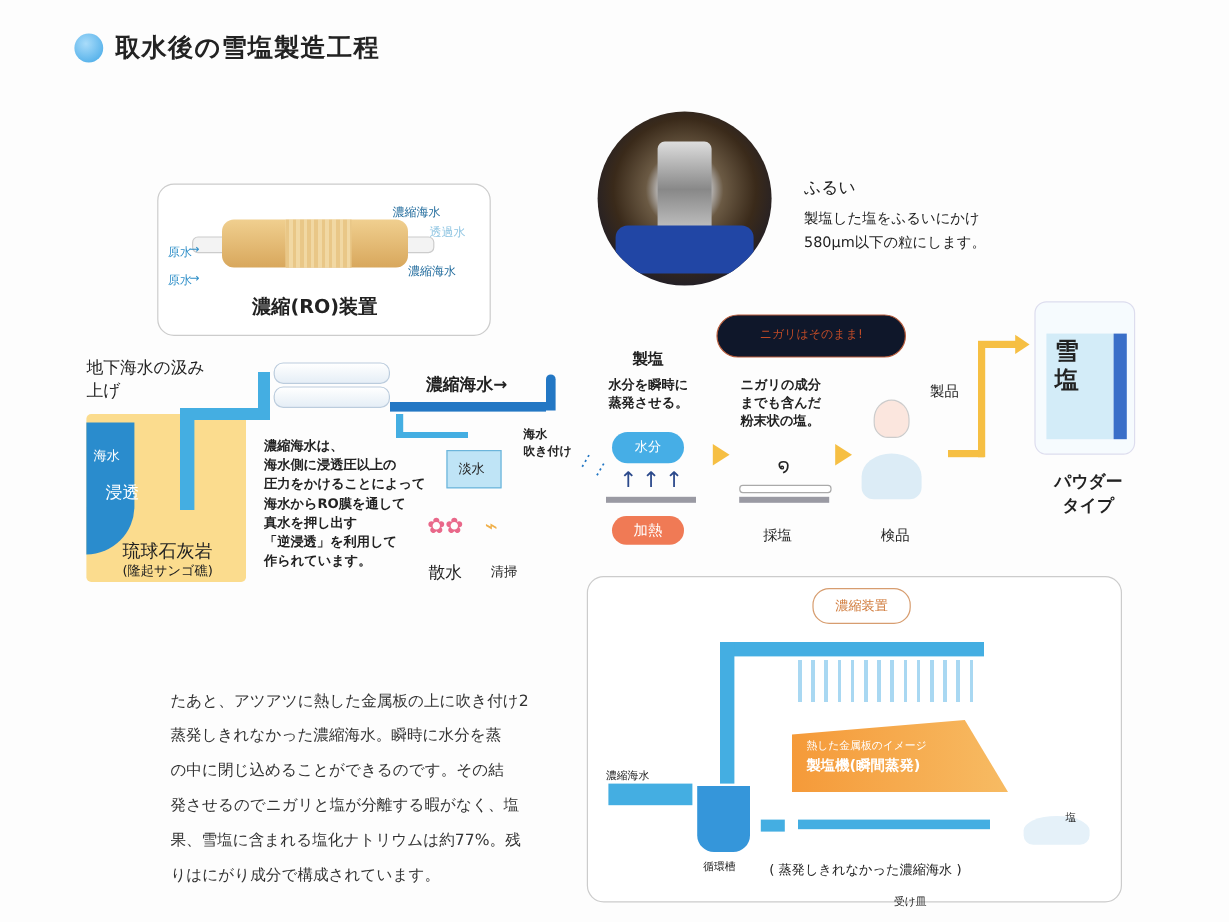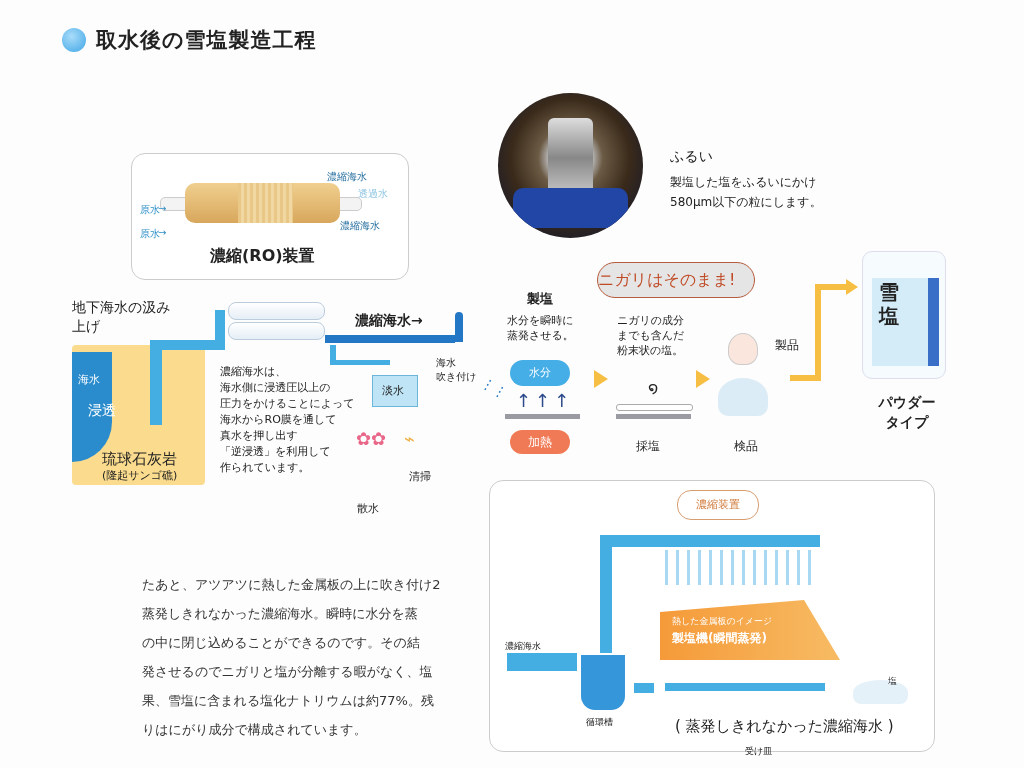--- a/index.html
+++ b/index.html
@@ -12,27 +12,27 @@
   .ro-tube{left:185px;top:183px;width:155px;height:40px;border-radius:10px;background:linear-gradient(#f0cf8f,#d8a75c);}
   .ro-tube-mid{left:238px;top:183px;width:55px;height:40px;background:repeating-linear-gradient(90deg,#e9c787 0 3px,#f1d8a3 3px 6px);}
   .ro-core{left:160px;top:197px;width:200px;height:12px;background:#f3f3f3;border:1px solid #ccc;border-radius:5px;}
   .blue-label{font-size:10px;color:#2f8fc8;}
   .ro-title{left:210px;top:246px;font-size:16px;font-weight:bold;}
   .ground{left:72px;top:345px;width:133px;height:140px;background:#fbdc8e;border-radius:4px;}
   .sea{left:72px;top:352px;width:40px;height:110px;background:#2a8ccd;border-radius:0 0 40px 0;}
   .pipe{background:#44aee2;}
   .pipe-dark{background:#2377c4;}
   .membrane{background:linear-gradient(#fff,#e5eef6);border:1px solid #bcd;border-radius:8px;}
-  .label-s{font-size:11px;line-height:16px;}
+  .label-s{font-size:11px;line-height:16px;font-weight:bold;}
   .tank{left:372px;top:375px;width:44px;height:30px;background:#bfe4f6;border:1px solid #6cb5db;}
   .heater{left:510px;top:430px;width:60px;height:24px;background:#f07a55;border-radius:12px;color:#fff;font-size:12px;text-align:center;line-height:24px;}
   .plate{height:5px;background:#9a9aa3;}
   .cloud{left:510px;top:360px;width:60px;height:26px;background:#46aee6;border-radius:14px;color:#fff;font-size:11px;text-align:center;line-height:26px;}
   .arrow-y{width:0;height:0;border-top:9px solid transparent;border-bottom:9px solid transparent;border-left:14px solid #f6bf43;}
-  .bubble{left:597px;top:262px;width:156px;height:34px;border:1.5px solid #b75b3a;border-radius:18px;background:#e5e5e5;color:#c04b27;font-size:16px;text-align:left;line-height:34px;}
+  .bubble{left:597px;top:262px;width:156px;height:34px;border:1.5px solid #b75b3a;border-radius:18px;background:#0f172a;color:#c04b27;font-size:10px;text-align:center;line-height:34px;}
   .photo{left:498px;top:93px;width:145px;height:145px;border-radius:50%;background:radial-gradient(circle at 50% 45%,#c9cbd0 0 18%,#6b5a44 30%,#3a2a1a 55%,#1c1c2a 80%);overflow:hidden;}
   .photo .blue{position:absolute;left:15px;top:95px;width:115px;height:40px;background:#2146a5;border-radius:10px;}
   .photo .sieve{position:absolute;left:50px;top:25px;width:45px;height:80px;background:linear-gradient(#ddd,#888,#ccc);border-radius:6px;}
   .product{left:862px;top:251px;width:82px;height:126px;background:#f6fbfe;border:1px solid #dde;border-radius:10px;}
   .product .label{position:absolute;left:9px;top:26px;width:56px;height:88px;background:#d3ecf8;}
   .product .stripe{position:absolute;left:65px;top:26px;width:11px;height:88px;background:#3a6fc8;}
   .detail-box{left:489px;top:480px;width:444px;height:270px;}
   .bowl{left:581px;top:655px;width:44px;height:55px;background:#3596da;border-radius:0 0 14px 14px;}
   .orange-slope{left:660px;top:600px;width:180px;height:60px;background:linear-gradient(90deg,#f59a39,#f7bb63);clip-path:polygon(0 20%,80% 0,100% 100%,0 100%);}
   .body-text{left:142px;top:570px;width:330px;font-size:13px;line-height:29px;color:#333;}
@@ -84,21 +84,21 @@
 <div class="abs pipe-dark" style="left:325px;top:335px;width:130px;height:8px;"></div>
 <div class="abs pipe-dark" style="left:455px;top:312px;width:8px;height:30px;border-radius:4px 4px 0 0;"></div>
 <div class="abs" style="left:355px;top:312px;font-size:14px;font-weight:bold;">濃縮海水→</div>
 
 <div class="abs pipe" style="left:330px;top:345px;width:6px;height:18px;"></div>
 <div class="abs pipe" style="left:330px;top:360px;width:60px;height:5px;"></div>
 <div class="abs tank"></div>
 <div class="abs" style="left:382px;top:383px;font-size:11px;">淡水</div>
 <div class="abs" style="left:356px;top:428px;font-size:18px;color:#e9688a;">✿✿</div>
 <div class="abs" style="left:404px;top:428px;font-size:18px;color:#f0b04a;">⌁</div>
-<div class="abs" style="left:357px;top:469px;font-size:11px;margin-top:32px;">散水</div>
+<div class="abs" style="left:357px;top:469px;font-size:14px;">散水</div>
 <div class="abs" style="left:409px;top:469px;font-size:11px;">清掃</div>
 
 <div class="abs label-s" style="left:220px;top:364px;width:160px;">
   <div>濃縮海水は、</div>
     <div>海水側に浸透圧以上の</div>
     <div>圧力をかけることによって</div>
     <div>海水からRO膜を通して</div>
     <div>真水を押し出す</div>
     <div>「逆浸透」を利用して</div>
     <div>作られています。</div>
@@ -132,21 +132,21 @@
 </div>
 <div class="abs" style="left:648px;top:378px;font-size:16px;">໑</div>
 <div class="abs" style="left:616px;top:404px;width:75px;height:5px;border:1px solid #aaa;border-radius:3px;background:#fff;"></div>
 <div class="abs plate" style="left:616px;top:414px;width:75px;"></div>
 <div class="abs" style="left:636px;top:438px;font-size:12px;">採塩</div>
 
 <div class="abs" style="left:728px;top:333px;width:28px;height:30px;border-radius:50% 50% 40% 40%;background:#fbe6de;border:1px solid #ccc;"></div>
 <div class="abs" style="left:718px;top:378px;width:50px;height:38px;border-radius:50% 50% 10px 10px;background:#dcecf6;"></div>
 <div class="abs" style="left:734px;top:438px;font-size:12px;">検品</div>
 
-<div class="abs" style="left:775px;top:318px;font-size:12px;margin-top:19px;">製品</div>
+<div class="abs" style="left:775px;top:318px;font-size:12px;">製品</div>
 <div class="abs" style="left:790px;top:375px;width:30px;height:6px;background:#f6bf43;"></div>
 <div class="abs" style="left:815px;top:288px;width:6px;height:93px;background:#f6bf43;"></div>
 <div class="abs" style="left:815px;top:284px;width:32px;height:6px;background:#f6bf43;"></div>
 <div class="abs" style="left:846px;top:279px;border-top:8px solid transparent;border-bottom:8px solid transparent;border-left:12px solid #f6bf43;"></div>
 <div class="abs product">
   <div class="label"></div>
     <div class="stripe"></div>
   <div style="position:absolute;left:16px;top:28px;font-size:20px;font-weight:bold;line-height:24px;">
     <div>雪</div>
       <div>塩</div>
@@ -165,21 +165,21 @@
 <div class="abs orange-slope"></div>
 <div class="abs" style="left:672px;top:615px;font-size:9px;color:#fff;">熱した金属板のイメージ</div>
 <div class="abs" style="left:672px;top:630px;font-size:12px;color:#fff;font-weight:bold;">製塩機(瞬間蒸発)</div>
 <div class="abs" style="left:505px;top:640px;font-size:9px;">濃縮海水</div>
 <div class="abs pipe" style="left:507px;top:653px;width:70px;height:18px;"></div>
 <div class="abs bowl"></div>
 <div class="abs" style="left:586px;top:716px;font-size:9px;">循環槽</div>
 <div class="abs pipe" style="left:634px;top:683px;width:20px;height:10px;"></div>
 <div class="abs pipe" style="left:665px;top:683px;width:160px;height:8px;"></div>
 <div class="abs" style="left:745px;top:705px;font-size:9px;margin-top:40px;">受け皿</div>
-<div class="abs" style="left:675px;top:717px;font-size:15px;">( 蒸発しきれなかった濃縮海水 )</div>
+<div class="abs" style="left:641px;top:717px;font-size:11px;">( 蒸発しきれなかった濃縮海水 )</div>
 <div class="abs" style="left:853px;top:680px;width:55px;height:24px;border-radius:50% 50% 8px 8px;background:#e5f1f9;"></div>
 <div class="abs" style="left:888px;top:675px;font-size:9px;">塩</div>
 
 <div class="abs body-text">
     <div>たあと、アツアツに熱した金属板の上に吹き付け2</div>
     <div>蒸発しきれなかった濃縮海水。瞬時に水分を蒸</div>
     <div>の中に閉じ込めることができるのです。その結</div>
     <div>発させるのでニガリと塩が分離する暇がなく、塩</div>
     <div>果、雪塩に含まれる塩化ナトリウムは約77%。残</div>
     <div>りはにがり成分で構成されています。</div>

